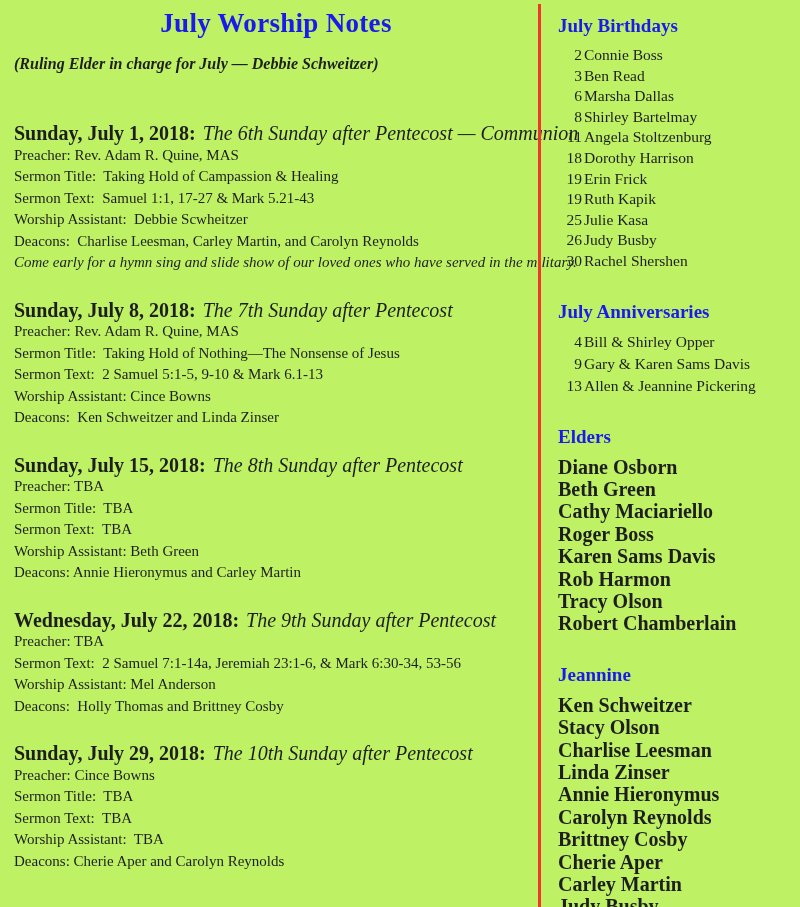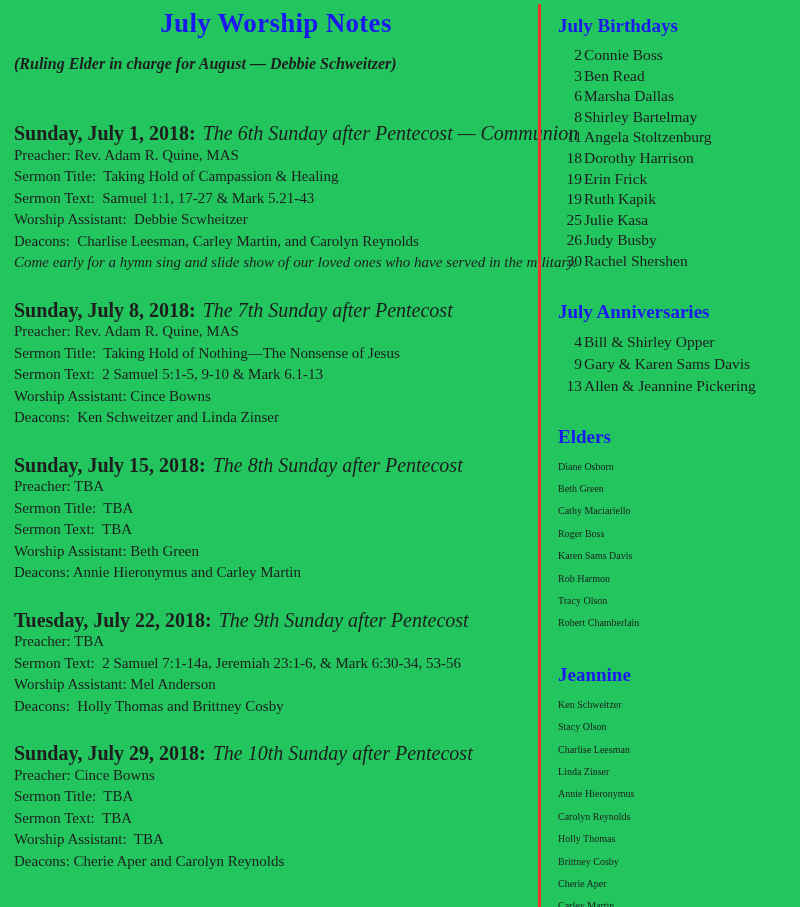--- a/index.html
+++ b/index.html
@@ -1,21 +1,21 @@
 <!DOCTYPE html>
 <html><head>
 <meta charset="utf-8">
 <style>
   html, body { margin: 0; padding: 0; background: #ffffff; }
   body {
     width: 800px; height: 907px; overflow: hidden; position: relative;
     font-family: "Liberation Serif", "DejaVu Serif", serif;
     color: #1e1e1e;
   }
-  .page { position: relative; width: 800px; height: 907px; background: #22c55e; }
+  .page { position: relative; width: 800px; height: 907px; background: #bef264; }
 
   
   .left-col { position: absolute; left: 14px; top: 0; width: 524px; }
   .page-title {
     margin: 8px 0 0 0; text-align: center;
     font-size: 27px; font-weight: bold; letter-spacing: 0.3px;
     color: #1b1aee;
   }
   .subtitle {
     margin-top: 16px; font-size: 16px; font-weight: bold; font-style: italic;
@@ -41,30 +41,30 @@
     margin: 0 0 8px 0; font-size: 19px; font-weight: bold; color: #1b1aee;
   }
   .side-heading.first { margin-top: 15px; }
   .side-heading.spaced { margin-top: 29px; }
   .roster { margin-bottom: 6px; }
   .roster-row { display: flex; font-size: 15.5px; line-height: 20.6px; }
   .roster-row.tall { line-height: 22px; }
   .roster-day { width: 24px; text-align: right; flex: 0 0 24px; }
   .roster-name { margin-left: 2px; white-space: pre; }
   .name-list { }
-  .name-row { font-size: 10px; line-height: 22.4px; white-space: pre; }
+  .name-row { font-size: 20px; line-height: 22.4px; white-space: pre; font-weight: bold; }
 </style>
 </head>
 <body>
 
 <div class="page">
 
   <div class="left-col">
     <h1 class="page-title">July Worship Notes</h1>
-    <div class="subtitle">(Ruling Elder in charge for August — Debbie Schweitzer)</div>
+    <div class="subtitle">(Ruling Elder in charge for July — Debbie Schweitzer)</div>
 
     <div class="services">
 
       <div class="service">
         <div class="service-head"><span class="service-date">Sunday, July 1, 2018:</span><span class="service-occasion">The 6th Sunday after Pentecost — Communion</span></div>
         <div class="service-line">Preacher: Rev. Adam R. Quine, MAS</div>
         <div class="service-line">Sermon Title:  Taking Hold of Campassion &amp; Healing</div>
         <div class="service-line">Sermon Text:  Samuel 1:1, 17-27 &amp; Mark 5.21-43</div>
         <div class="service-line">Worship Assistant:  Debbie Scwheitzer</div>
         <div class="service-line">Deacons:  Charlise Leesman, Carley Martin, and Carolyn Reynolds</div>
@@ -83,21 +83,21 @@
       <div class="service">
         <div class="service-head"><span class="service-date">Sunday, July 15, 2018:</span><span class="service-occasion">The 8th Sunday after Pentecost</span></div>
         <div class="service-line">Preacher: TBA</div>
         <div class="service-line">Sermon Title:  TBA</div>
         <div class="service-line">Sermon Text:  TBA</div>
         <div class="service-line">Worship Assistant: Beth Green</div>
         <div class="service-line">Deacons: Annie Hieronymus and Carley Martin</div>
       </div>
 
       <div class="service">
-        <div class="service-head"><span class="service-date">Tuesday, July 22, 2018:</span><span class="service-occasion">The 9th Sunday after Pentecost</span></div>
+        <div class="service-head"><span class="service-date">Wednesday, July 22, 2018:</span><span class="service-occasion">The 9th Sunday after Pentecost</span></div>
         <div class="service-line">Preacher: TBA</div>
         <div class="service-line">Sermon Text:  2 Samuel 7:1-14a, Jeremiah 23:1-6, &amp; Mark 6:30-34, 53-56</div>
         <div class="service-line">Worship Assistant: Mel Anderson</div>
         <div class="service-line">Deacons:  Holly Thomas and Brittney Cosby</div>
       </div>
 
       <div class="service">
         <div class="service-head"><span class="service-date">Sunday, July 29, 2018:</span><span class="service-occasion">The 10th Sunday after Pentecost</span></div>
         <div class="service-line">Preacher: Cince Bowns</div>
         <div class="service-line">Sermon Title:  TBA</div>
@@ -190,21 +190,20 @@
     </div>
 
     <h2 class="side-heading spaced">Jeannine</h2>
     <div class="name-list">
       <div class="name-row">Ken Schweitzer</div>
       <div class="name-row">Stacy Olson</div>
       <div class="name-row">Charlise Leesman</div>
       <div class="name-row">Linda Zinser</div>
       <div class="name-row">Annie Hieronymus</div>
       <div class="name-row">Carolyn Reynolds</div>
-      <div class="name-row">Holly Thomas</div>
       <div class="name-row">Brittney Cosby</div>
       <div class="name-row">Cherie Aper</div>
       <div class="name-row">Carley Martin</div>
       <div class="name-row">Judy Busby</div>
     </div>
 
   </div>
 </div>
 
 </body></html>

